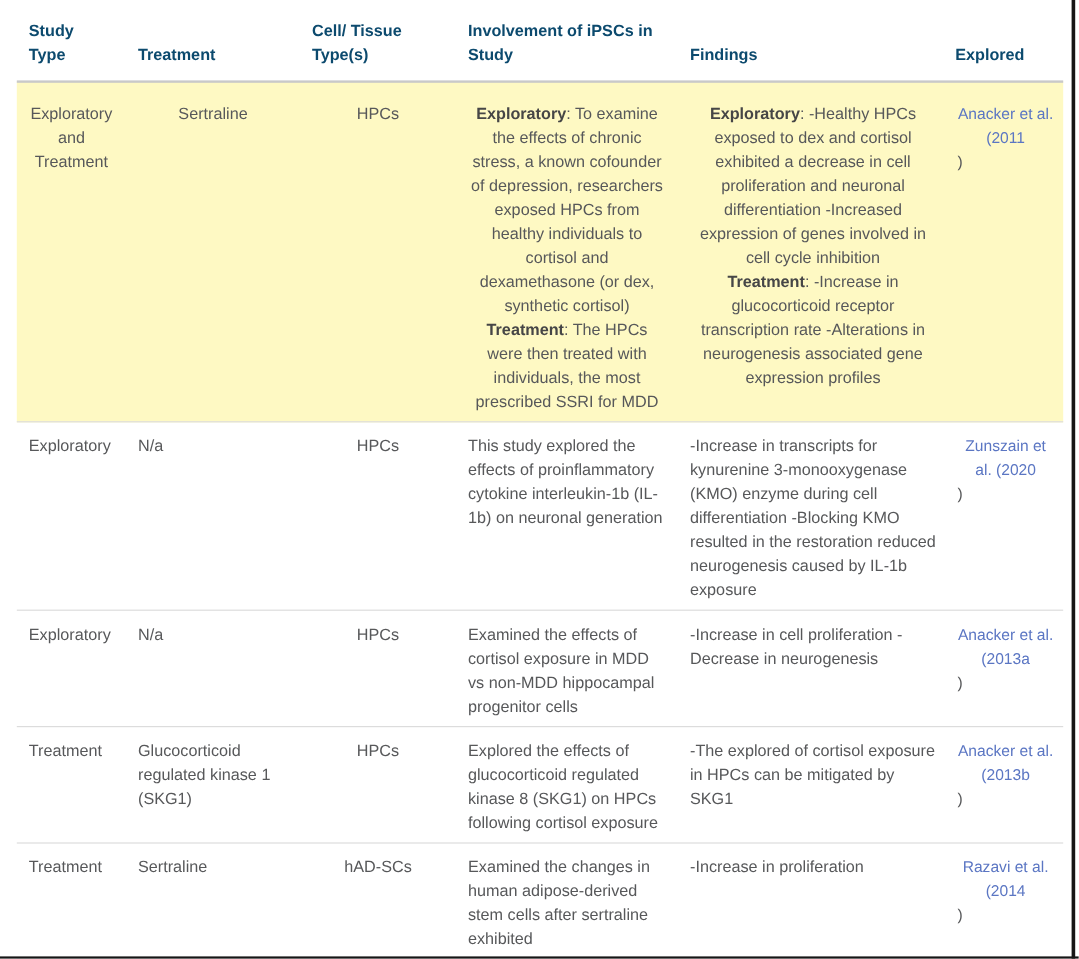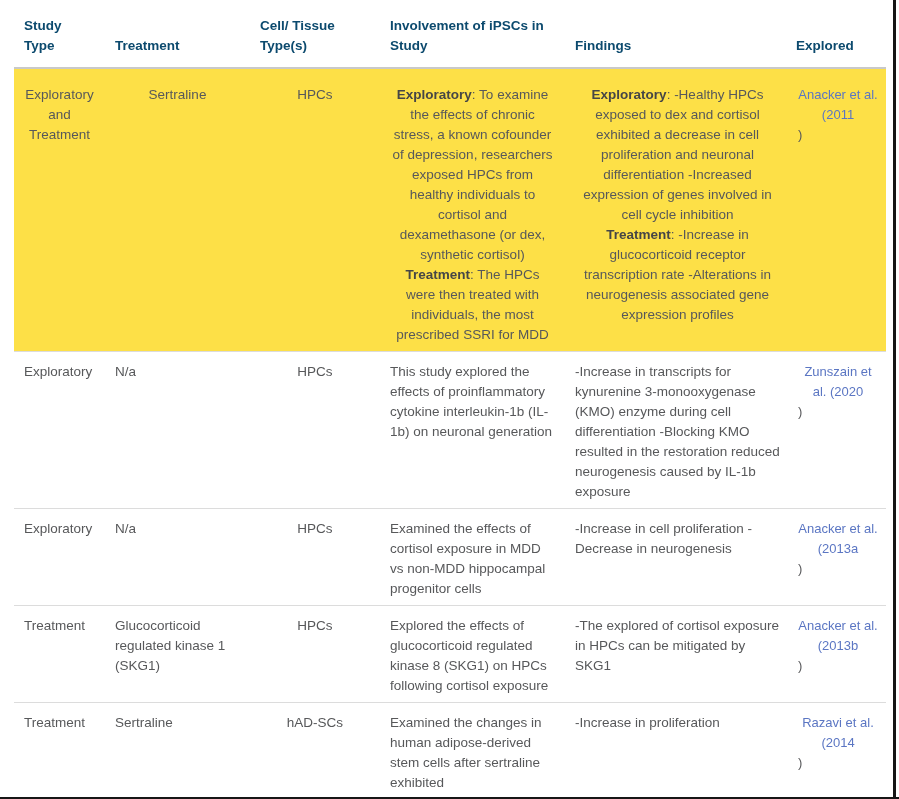--- a/index.html
+++ b/index.html
@@ -37,21 +37,21 @@
   tbody td {
     vertical-align:top;
     padding:10px 10px 6px 10px;
     border-bottom:1px solid #dcdcdc;
   }
   tbody tr:last-child td { border-bottom:2px solid #c9c9c9; }
 
   tr.r1{height:282px} tr.r2{height:157px} tr.r3{height:96px}
   tr.r4{height:97px} tr.r5{height:90px}
 
-  tr.highlight td { background:#fde047; padding-top:16px; }
+  tr.highlight td { background:#fef9c3; padding-top:16px; }
   tr.highlight td { text-align:center; }
 
   td.ta-c { text-align:center; }
   .b { font-weight:bold; color:#464646; }
 
   td.ref-cell { text-align:center; padding-left:6px; padding-right:6px; }
   .ref-link {
     color:#5b76c3;
     font-weight:normal;
     font-size:13px;

